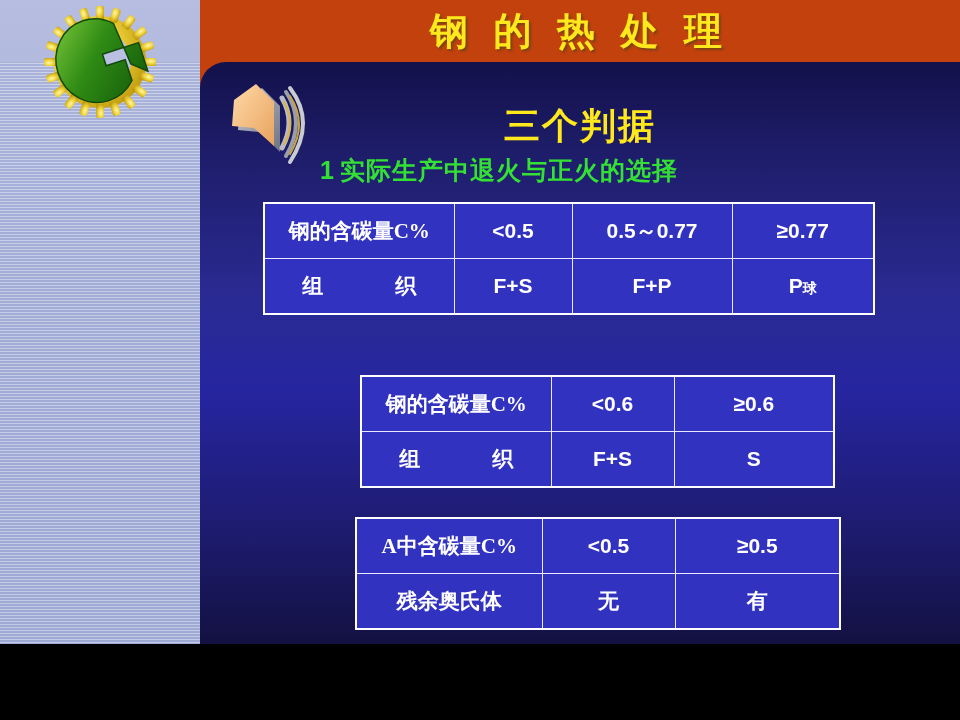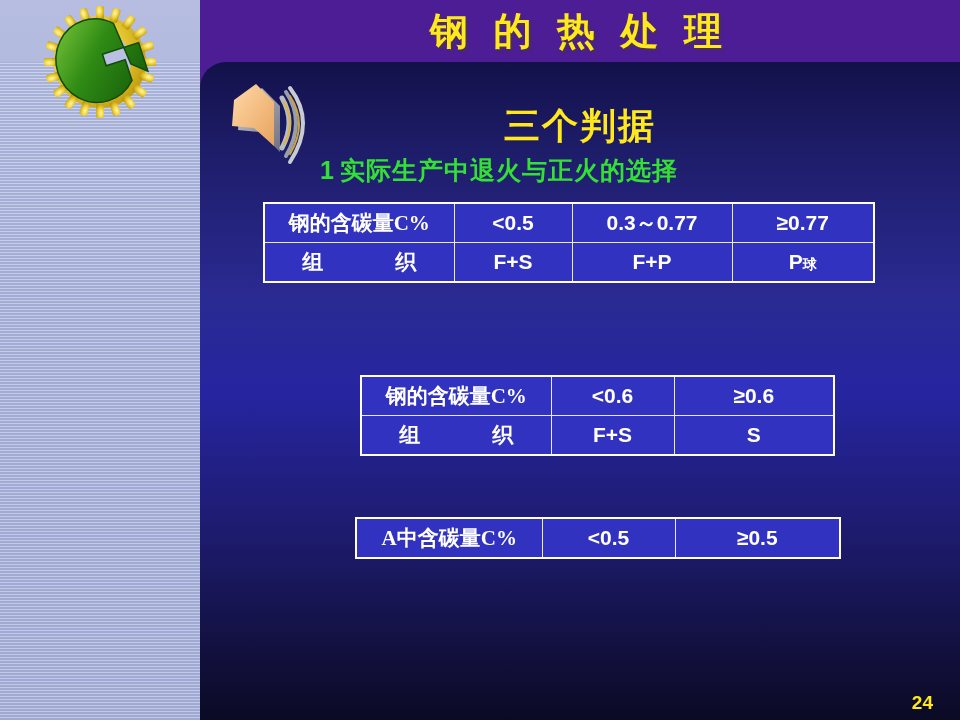--- a/index.html
+++ b/index.html
@@ -7,23 +7,23 @@
     padding: 0;
     background: #000;
   }
   body {
     font-family: "Liberation Sans", "DejaVu Sans", sans-serif;
   }
 
   #slide {
     position: relative;
     width: 960px;
-    height: 720px;
+    height: 644px;
     overflow: hidden;
-    background: #4c1d95;
+    background: #c2410c;
   }
 
   
   .sidebar {
     position: absolute;
     left: 0; top: 0;
     width: 200px;
     height: 720px;
     background:
       repeating-linear-gradient(
@@ -173,21 +173,21 @@
     border: 2px solid #ffffff;
     table-layout: fixed;
   }
   .xtable td {
     border: 1.5px solid #e9e9ff;
     color: #ffffff;
     text-align: center;
     font-family: "Liberation Sans", "DejaVu Sans", sans-serif;
     font-weight: bold;
     font-size: 21px;
-    padding: 0;
+    padding: 8px;
     white-space: nowrap;
     overflow: hidden;
   }
   .xtable td.cjk {
     font-family: "Liberation Serif", "DejaVu Serif", serif;
   }
   .xtable td.spaced { letter-spacing: 10px; text-indent: 10px; }
   .sub { font-size: 14px; }
 
   #table1 { left: 63px; top: 140px; width: 610px; }
@@ -331,21 +331,21 @@
       <colgroup>
           <col style="width:190px">
           <col style="width:118px">
           <col style="width:160px">
           <col style="width:142px">
         </colgroup>
       <tbody>
         <tr>
           <td class="cjk">钢的含碳量C%</td>
           <td>&lt;0.5</td>
-          <td>0.3～0.77</td>
+          <td>0.5～0.77</td>
           <td>≥0.77</td>
         </tr>
         <tr>
           <td class="cjk spaced">组　　织</td>
           <td>F+S</td>
           <td>F+P</td>
           <td>P<span class="sub">球</span></td>
         </tr>
       </tbody>
     </table>
@@ -377,19 +377,24 @@
           <col style="width:186px">
           <col style="width:133px">
           <col style="width:165px">
         </colgroup>
       <tbody>
         <tr>
           <td class="cjk">A中含碳量C%</td>
           <td>&lt;0.5</td>
           <td>≥0.5</td>
         </tr>
+        <tr>
+          <td class="cjk">残余奥氏体</td>
+          <td class="cjk">无</td>
+          <td class="cjk">有</td>
+        </tr>
       </tbody>
     </table>
 
     <div class="page-num">24</div>
   </div>
 
 </div>
 
 </body></html>

